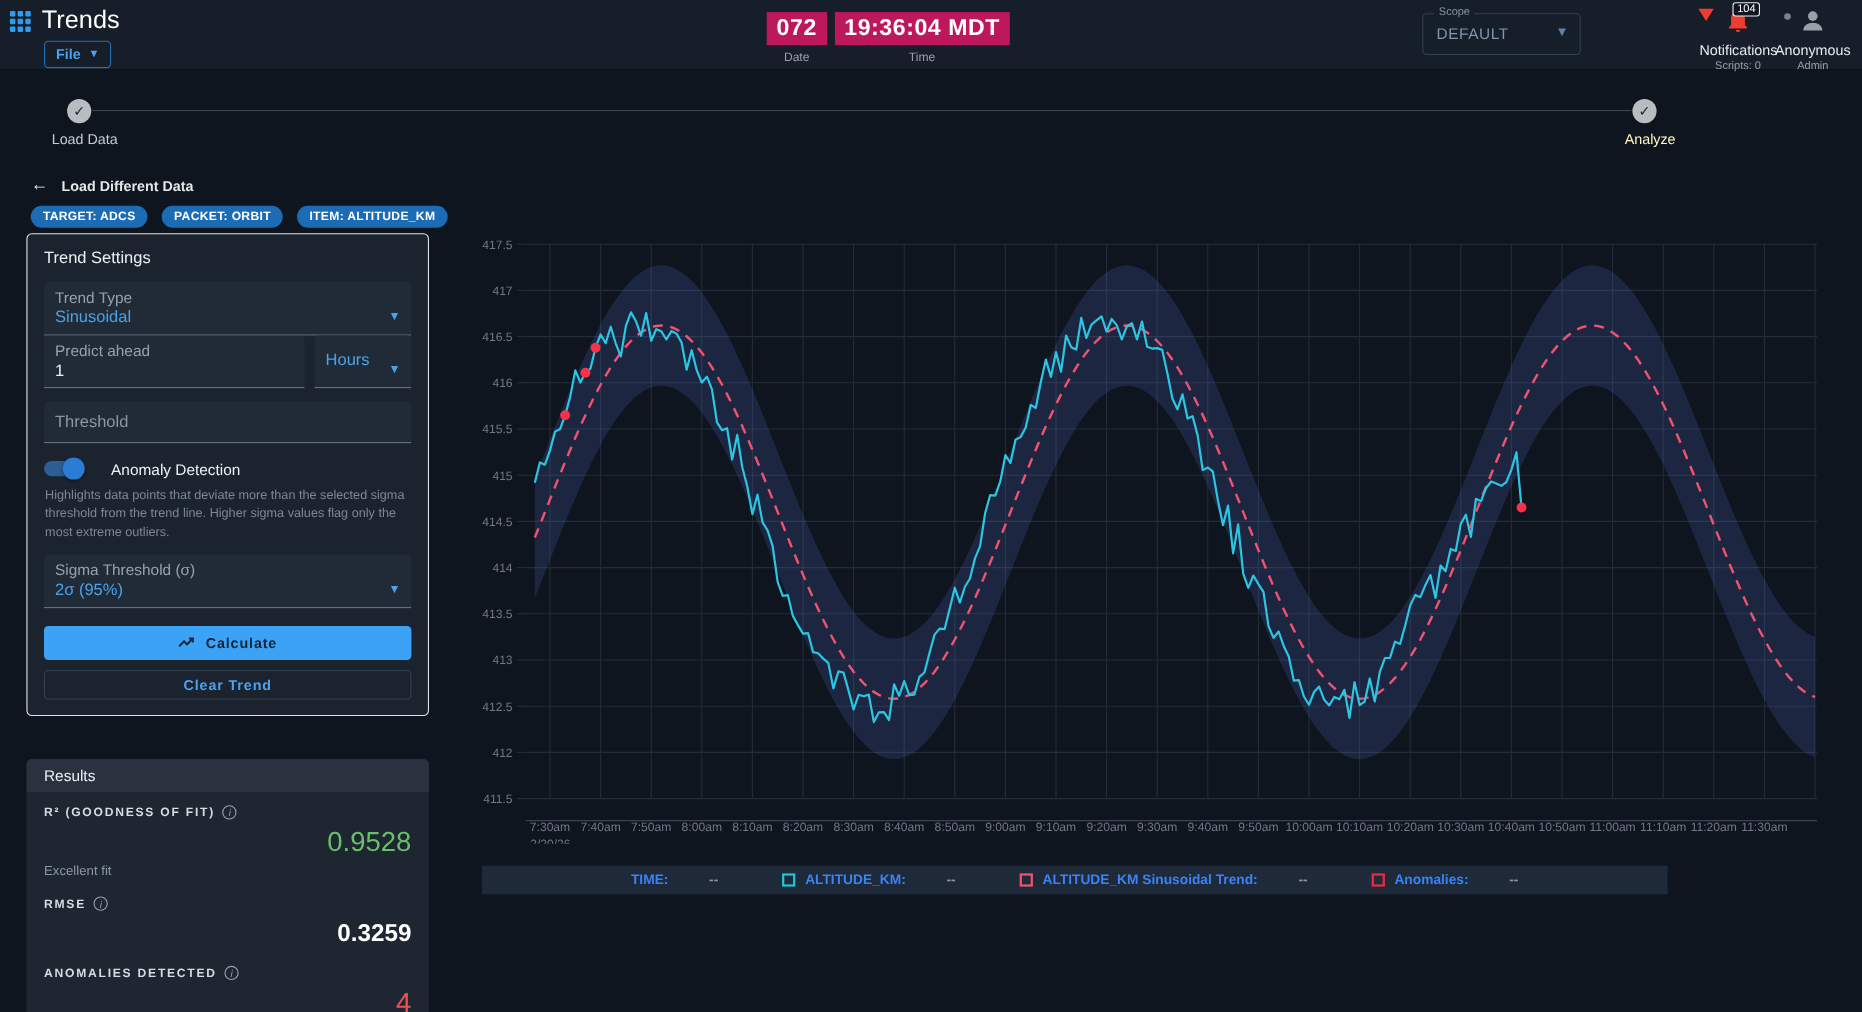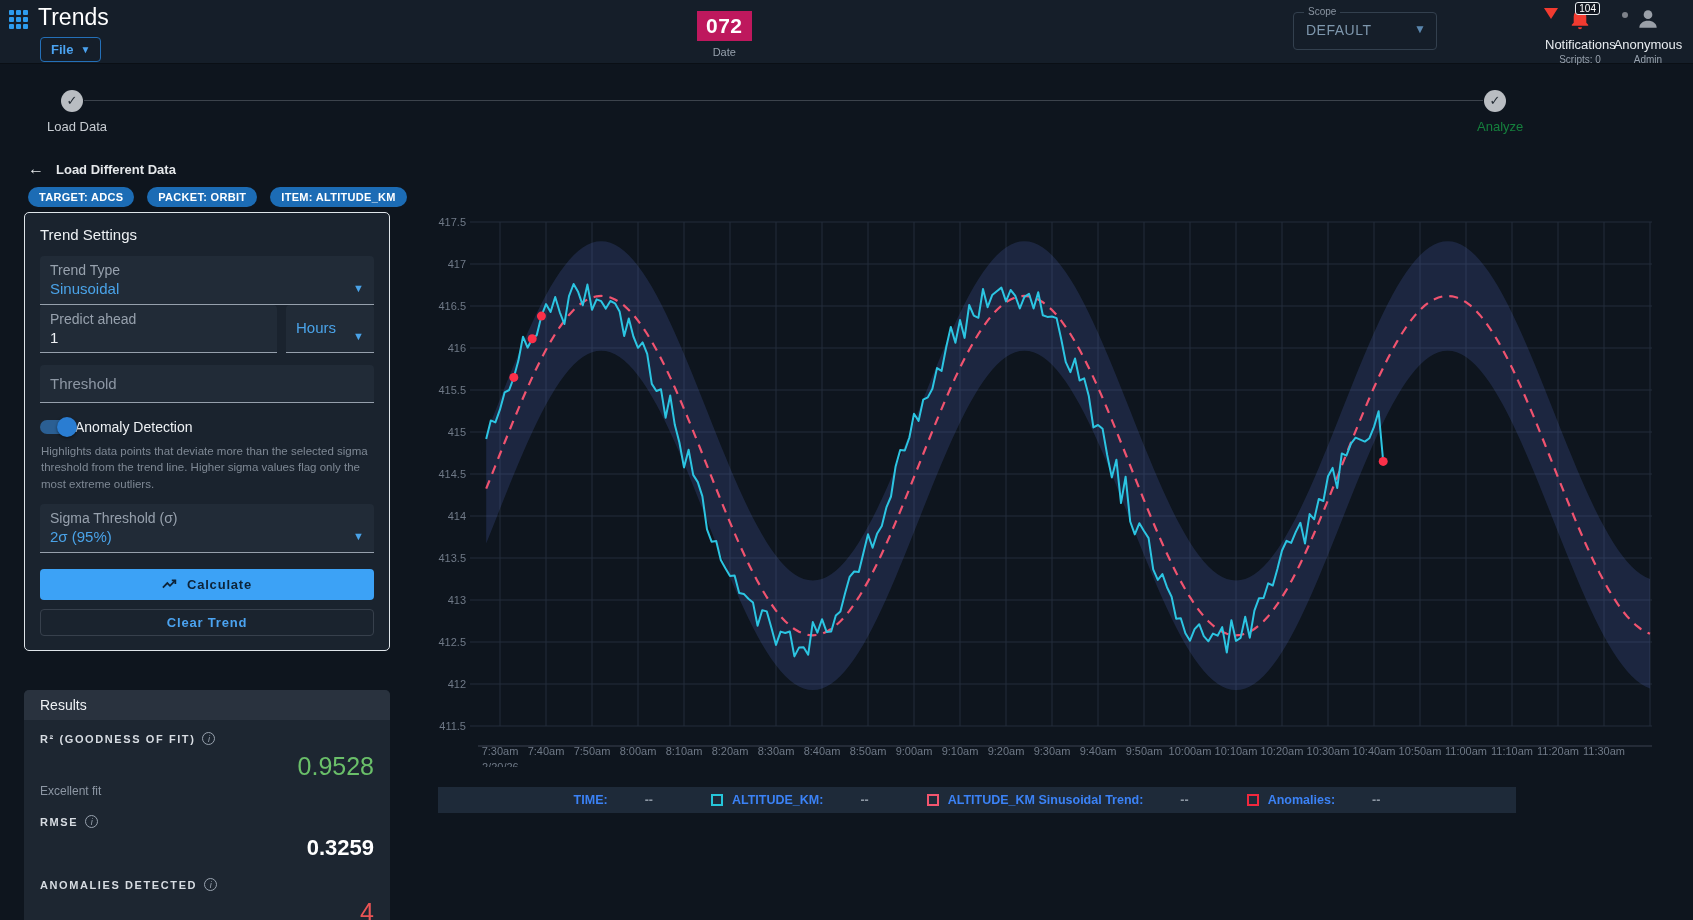--- a/index.html
+++ b/index.html
@@ -35,21 +35,21 @@
   #user { position:absolute; left:1608px; top:4px; width:80px; text-align:center; }
   #user-dot { position:absolute; left:14px; top:8px; width:6px; height:6px; border-radius:50%; background:#7d828a; }
 
   
   #stepper-line { position:absolute; left:84px; top:100px; width:1399px; height:1px; background:#3c434c; }
   .step-circle { position:absolute; top:90px; width:22px; height:22px; border-radius:50%; background:#b9bdc2; color:#222a33; font-size:13px; text-align:center; line-height:22px; }
   #step1-circle { left:61px; }
   #step2-circle { left:1484px; }
   .step-label { position:absolute; top:119px; font-size:13px; }
   #step1-label { left:47px; color:#c7ccd2; }
-  #step2-label { left:1477px; color:#15803d; }
+  #step2-label { left:1477px; color:#fef9c3; }
 
   
   #back-link { position:absolute; left:28px; top:160px; font-size:13px; font-weight:bold; color:#e4e7ea; display:flex; align-items:center; gap:12px; cursor:pointer; }
   #back-link .arrow { font-size:16px; }
   #chips { position:absolute; left:28px; top:187px; display:flex; gap:13px; }
   .chip { background:#1c6cb5; color:#fff; font-size:11px; font-weight:bold; letter-spacing:.3px; padding:4px 11px; border-radius:11px; white-space:nowrap; }
 
   
   #settings-card { position:absolute; left:24px; top:212px; width:366px; background:#1a232e; border:1px solid #dfe5ea; border-radius:5px; padding:13px 15px 14px; }
   #settings-title { font-size:15px; color:#eef1f4; margin-bottom:13px; }
@@ -60,21 +60,21 @@
   .help-text { font-size:11.5px; line-height:1.42; color:#7e8894; margin:8px 1px 12px; }
   #predict-row { display:flex; gap:9px; margin-bottom:12px; }
   #predict-field { flex:1; background:#212b37; border-bottom:1px solid #96a0ac; border-radius:4px 4px 0 0; padding:6px 10px 5px; }
   #predict-field input { width:100%; background:transparent; border:none; outline:none; color:#eef1f4; font-size:15px; font-family:"Liberation Sans",sans-serif; }
   #unit-select { width:88px; }
   #unit-select .select-value { padding-top:8px; }
   #threshold-field { background:#212b37; border-bottom:1px solid #96a0ac; border-radius:4px 4px 0 0; padding:10px 10px 9px; margin-bottom:2px; }
   #threshold-field input { width:100%; background:transparent; border:none; outline:none; color:#eef1f4; font-size:15px; font-family:"Liberation Sans",sans-serif; }
   #threshold-field input::placeholder { color:#8d97a4; opacity:1; }
 
-  #toggle-row { display:flex; align-items:center; gap:1px; margin:16px 0 4px; }
+  #toggle-row { display:flex; align-items:flex-start; gap:27px; margin:16px 0 4px; }
   #toggle { position:relative; width:34px; height:14px; border-radius:7px; background:#2b5f93; cursor:pointer; }
   #toggle .thumb { position:absolute; right:-3px; top:-3px; width:20px; height:20px; border-radius:50%; background:#2a7dd2; box-shadow:0 1px 3px rgba(0,0,0,.5); }
   #toggle-label { font-size:14px; color:#eef1f4; }
 
   #sigma-select { margin:10px 0 16px; }
   .btn { width:100%; border-radius:4px; font-family:"Liberation Sans",sans-serif; font-weight:bold; letter-spacing:.8px; cursor:pointer; display:flex; align-items:center; justify-content:center; gap:9px; }
   #calc-btn { height:31px; background:#3ca2f6; border:none; color:#0d2338; font-size:13px; margin-bottom:9px; }
   #clear-btn { height:27px; background:transparent; border:1px solid #37404c; color:#4ba3f0; font-size:13px; }
 
   
@@ -119,20 +119,24 @@
     <div id="app-title">Trends</div>
     <button id="file-btn">
       <span>File</span>
       <span class="caret">▼</span>
     </button>
 
     <div id="clock">
       <div>
         <div class="clock-box"><span class="clock-num">072</span></div>
         <div class="clock-label">Date</div>
+      </div>
+      <div>
+        <div class="clock-box"><span class="clock-num">19:36:04 MDT</span></div>
+        <div class="clock-label">Time</div>
       </div>
     </div>
 
     <div id="scope-box">
       <span id="scope-legend">Scope</span>
       <span id="scope-value">DEFAULT</span>
       <span id="scope-caret">▼</span>
     </div>
 
     <div id="notif">

